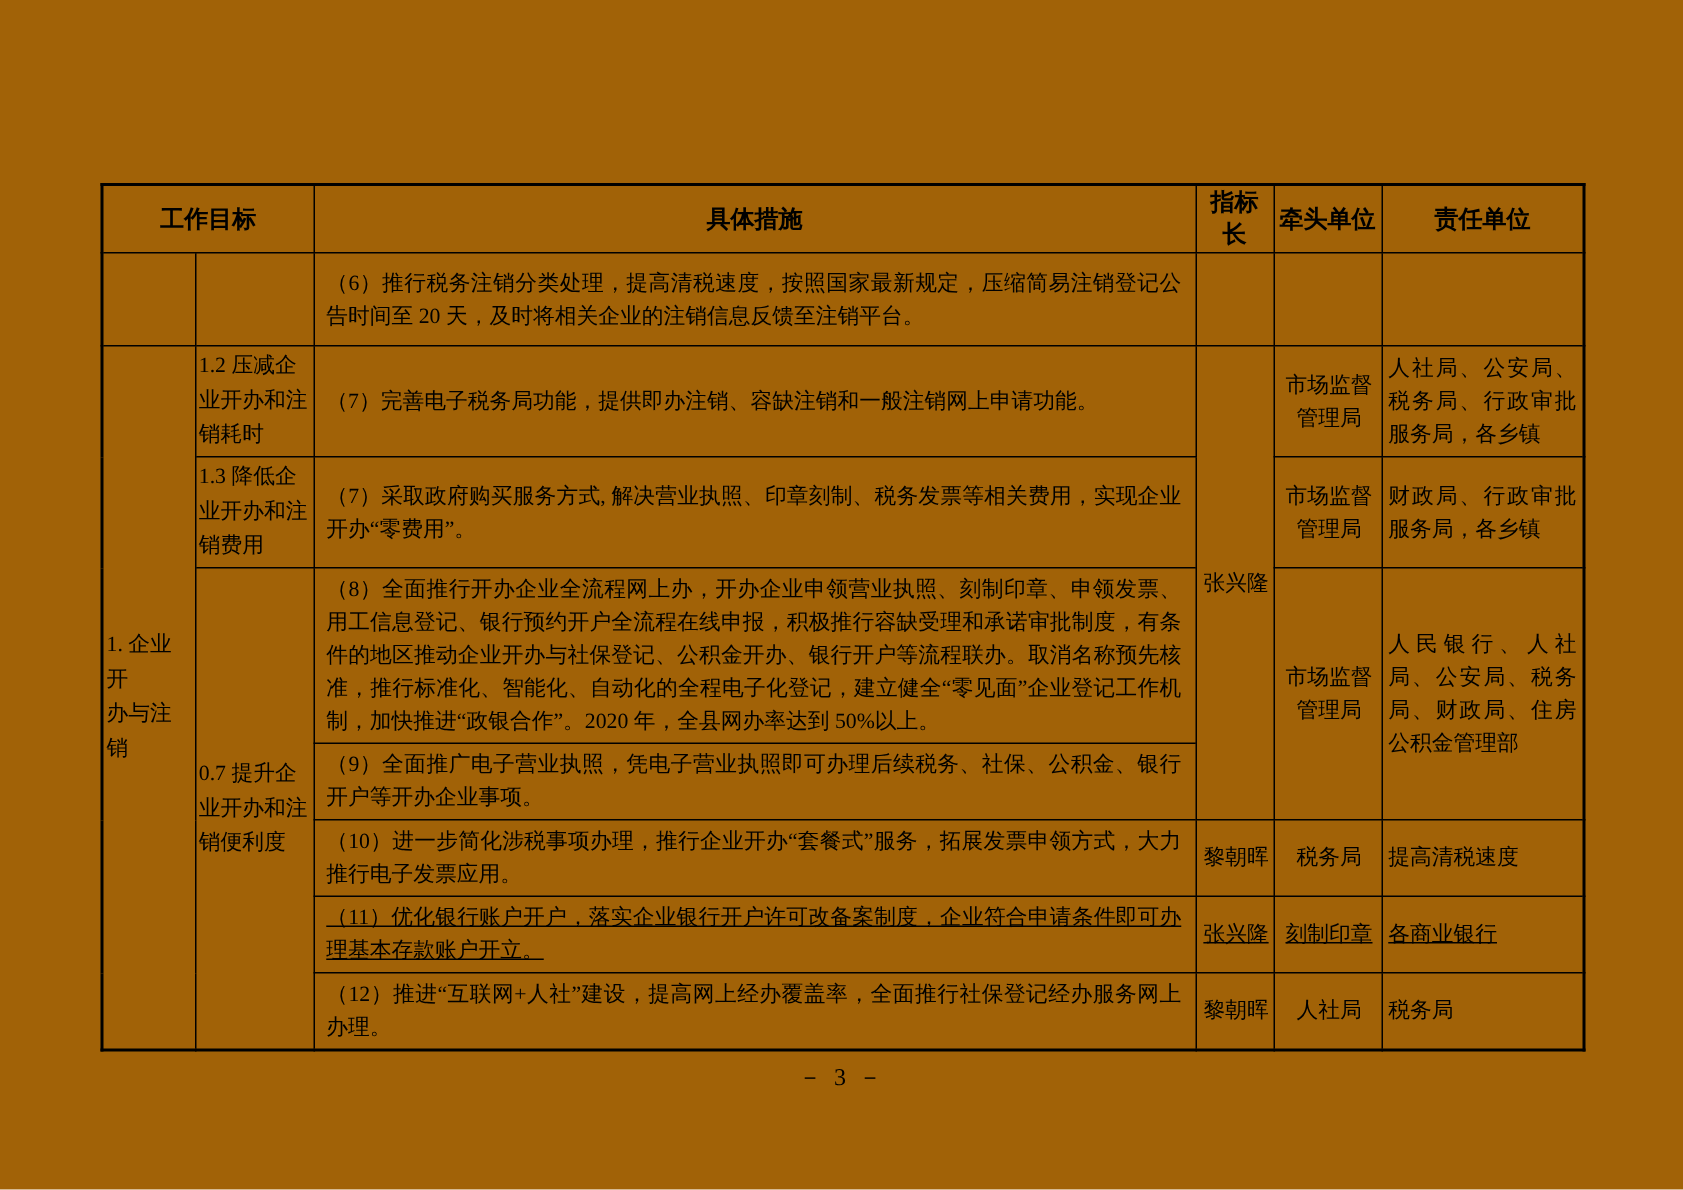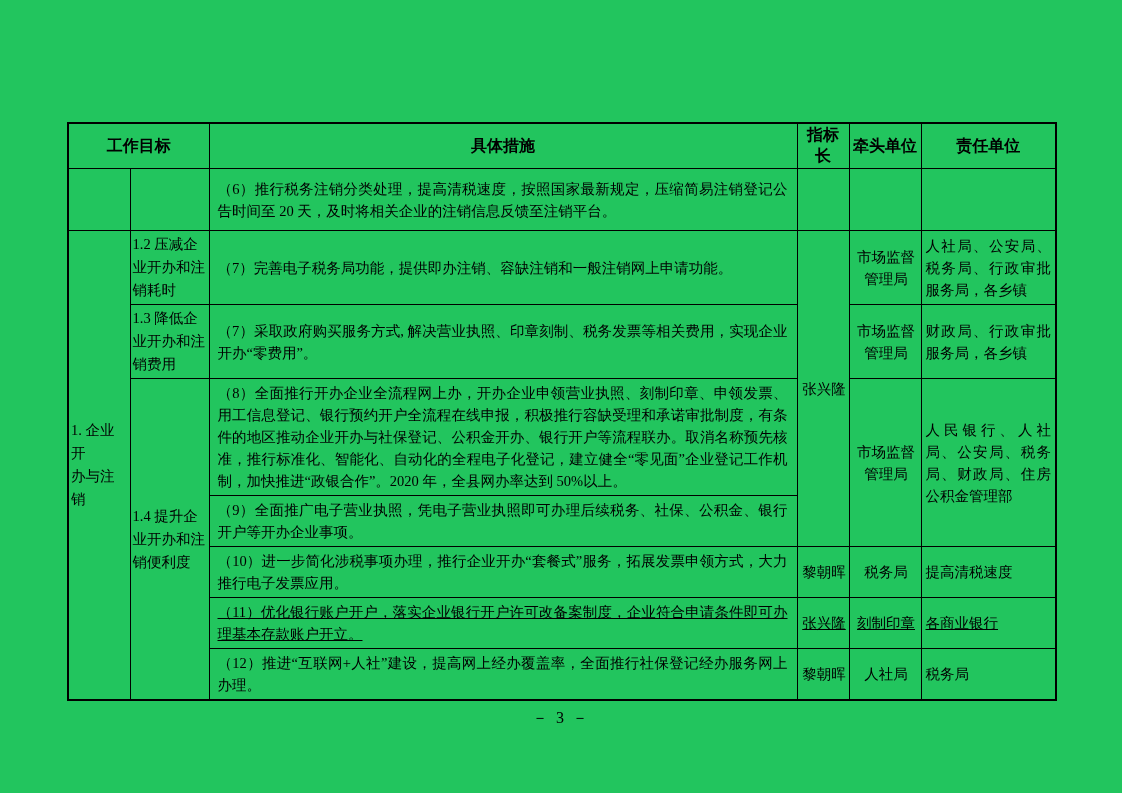--- a/index.html
+++ b/index.html
@@ -10,21 +10,21 @@
   body {
     width: 1122px;
     height: 793px;
     font-family: "Liberation Serif", "DejaVu Serif", serif;
     color: #000000;
   }
   .page {
     position: relative;
     width: 1122px;
     height: 793px;
-    background: #22c55e;
+    background: #a16207;
     overflow: hidden;
   }
   table.doc-table {
     position: absolute;
     left: 67px;
     top: 122px;
     width: 988px;
     border-collapse: collapse;
     table-layout: fixed;
     border: 2px solid #000000;
@@ -134,21 +134,21 @@
       </tr>
       <tr class="r-7">
         <td class="cell-subgoal">1.3 降低企
 业开办和注
 销费用</td>
         <td class="cell-measure">（7）采取政府购买服务方式, 解决营业执照、印章刻制、税务发票等相关费用，实现企业开办“零费用”。</td>
         <td class="cell-unit">市场监督管理局</td>
         <td class="cell-resp">财政局、行政审批服务局，各乡镇</td>
       </tr>
       <tr class="r-8">
-        <td rowspan="5" class="cell-subgoal">1.4 提升企
+        <td rowspan="5" class="cell-subgoal">0.7 提升企
 业开办和注
 销便利度</td>
         <td class="cell-measure">（8）全面推行开办企业全流程网上办，开办企业申领营业执照、刻制印章、申领发票、用工信息登记、银行预约开户全流程在线申报，积极推行容缺受理和承诺审批制度，有条件的地区推动企业开办与社保登记、公积金开办、银行开户等流程联办。取消名称预先核准，推行标准化、智能化、自动化的全程电子化登记，建立健全“零见面”企业登记工作机制，加快推进“政银合作”。2020 年，全县网办率达到 50%以上。</td>
         <td rowspan="2" class="cell-unit">市场监督管理局</td>
         <td rowspan="2" class="cell-resp">人民银行、人社局、公安局、税务局、财政局、住房公积金管理部</td>
       </tr>
       <tr class="r-9">
         <td class="cell-measure">（9）全面推广电子营业执照，凭电子营业执照即可办理后续税务、社保、公积金、银行开户等开办企业事项。</td>
       </tr>
       <tr class="r-10">

